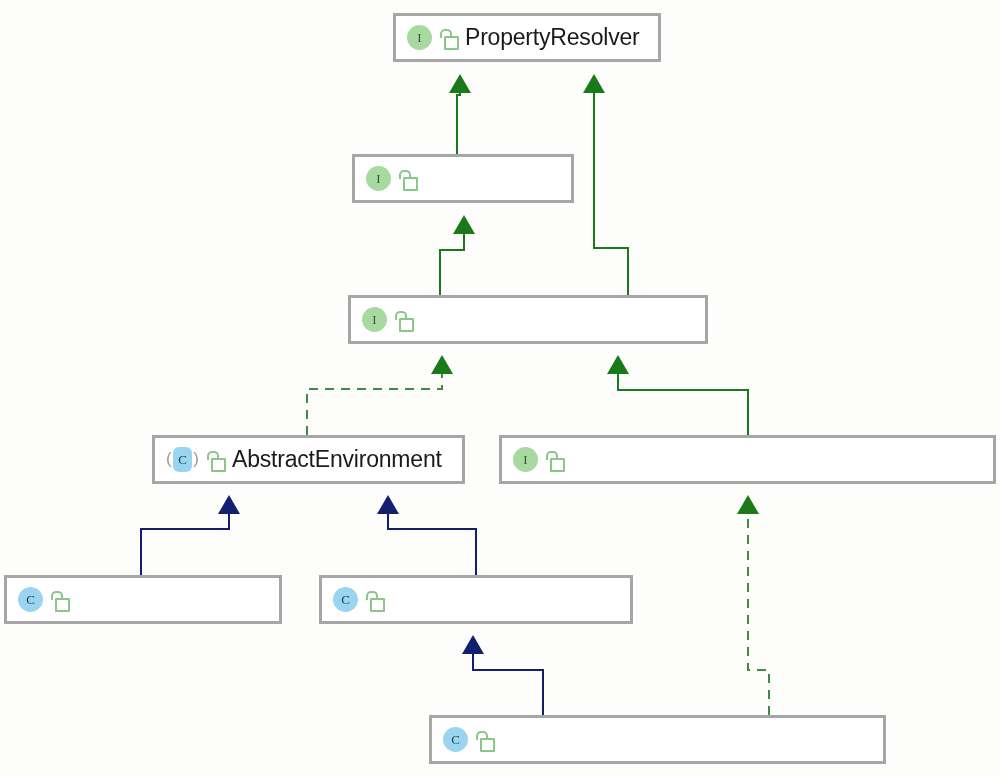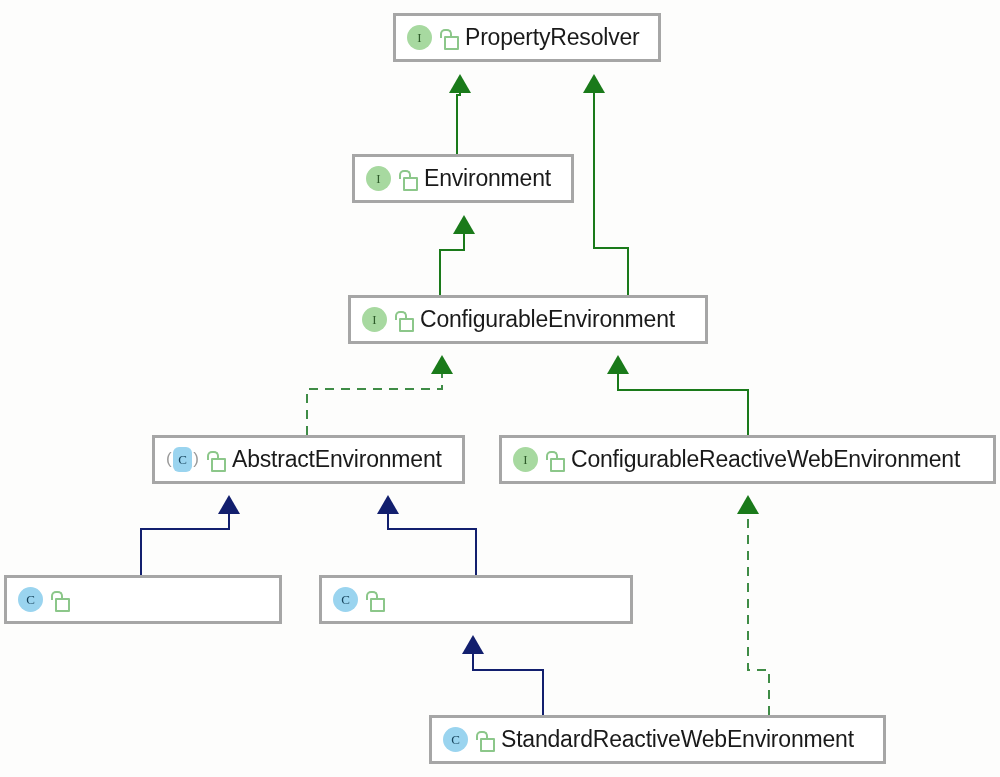--- a/index.html
+++ b/index.html
@@ -195,32 +195,30 @@
   </div>
 
   <div class="uml-node" style="left: 352px; top: 154px; width: 222px; height: 49px;">
     <span class="node-icons">
       <span class="ico-interface">I</span>
       <span class="ico-lock">
         <span class="shackle"></span>
           <span class="lockbody"></span>
       </span>
     </span>
-    <span class="node-label">Environment</span>
   </div>
 
   <div class="uml-node" style="left: 348px; top: 295px; width: 360px; height: 49px;">
     <span class="node-icons">
       <span class="ico-interface">I</span>
       <span class="ico-lock">
         <span class="shackle"></span>
           <span class="lockbody"></span>
       </span>
     </span>
-    <span class="node-label">ConfigurableEnvironment</span>
   </div>
 
   <div class="uml-node" style="left: 152px; top: 435px; width: 313px; height: 49px;">
     <span class="node-icons">
       <span class="ico-abstract">
         <span class="paren paren-l">(</span>
         <span class="abs-body">C</span>
         <span class="paren paren-r">)</span>
       </span>
       <span class="ico-lock">
@@ -232,21 +230,20 @@
   </div>
 
   <div class="uml-node" style="left: 499px; top: 435px; width: 497px; height: 49px;">
     <span class="node-icons">
       <span class="ico-interface">I</span>
       <span class="ico-lock">
         <span class="shackle"></span>
           <span class="lockbody"></span>
       </span>
     </span>
-    <span class="node-label">ConfigurableReactiveWebEnvironment</span>
   </div>
 
   <div class="uml-node" style="left: 4px; top: 575px; width: 278px; height: 49px;">
     <span class="node-icons">
       <span class="ico-class">C</span>
       <span class="ico-lock">
         <span class="shackle"></span>
           <span class="lockbody"></span>
       </span>
     </span>
@@ -263,16 +260,15 @@
   </div>
 
   <div class="uml-node" style="left: 429px; top: 715px; width: 457px; height: 49px;">
     <span class="node-icons">
       <span class="ico-class">C</span>
       <span class="ico-lock">
         <span class="shackle"></span>
           <span class="lockbody"></span>
       </span>
     </span>
-    <span class="node-label">StandardReactiveWebEnvironment</span>
   </div>
 
 </div>
 
 </body></html>

